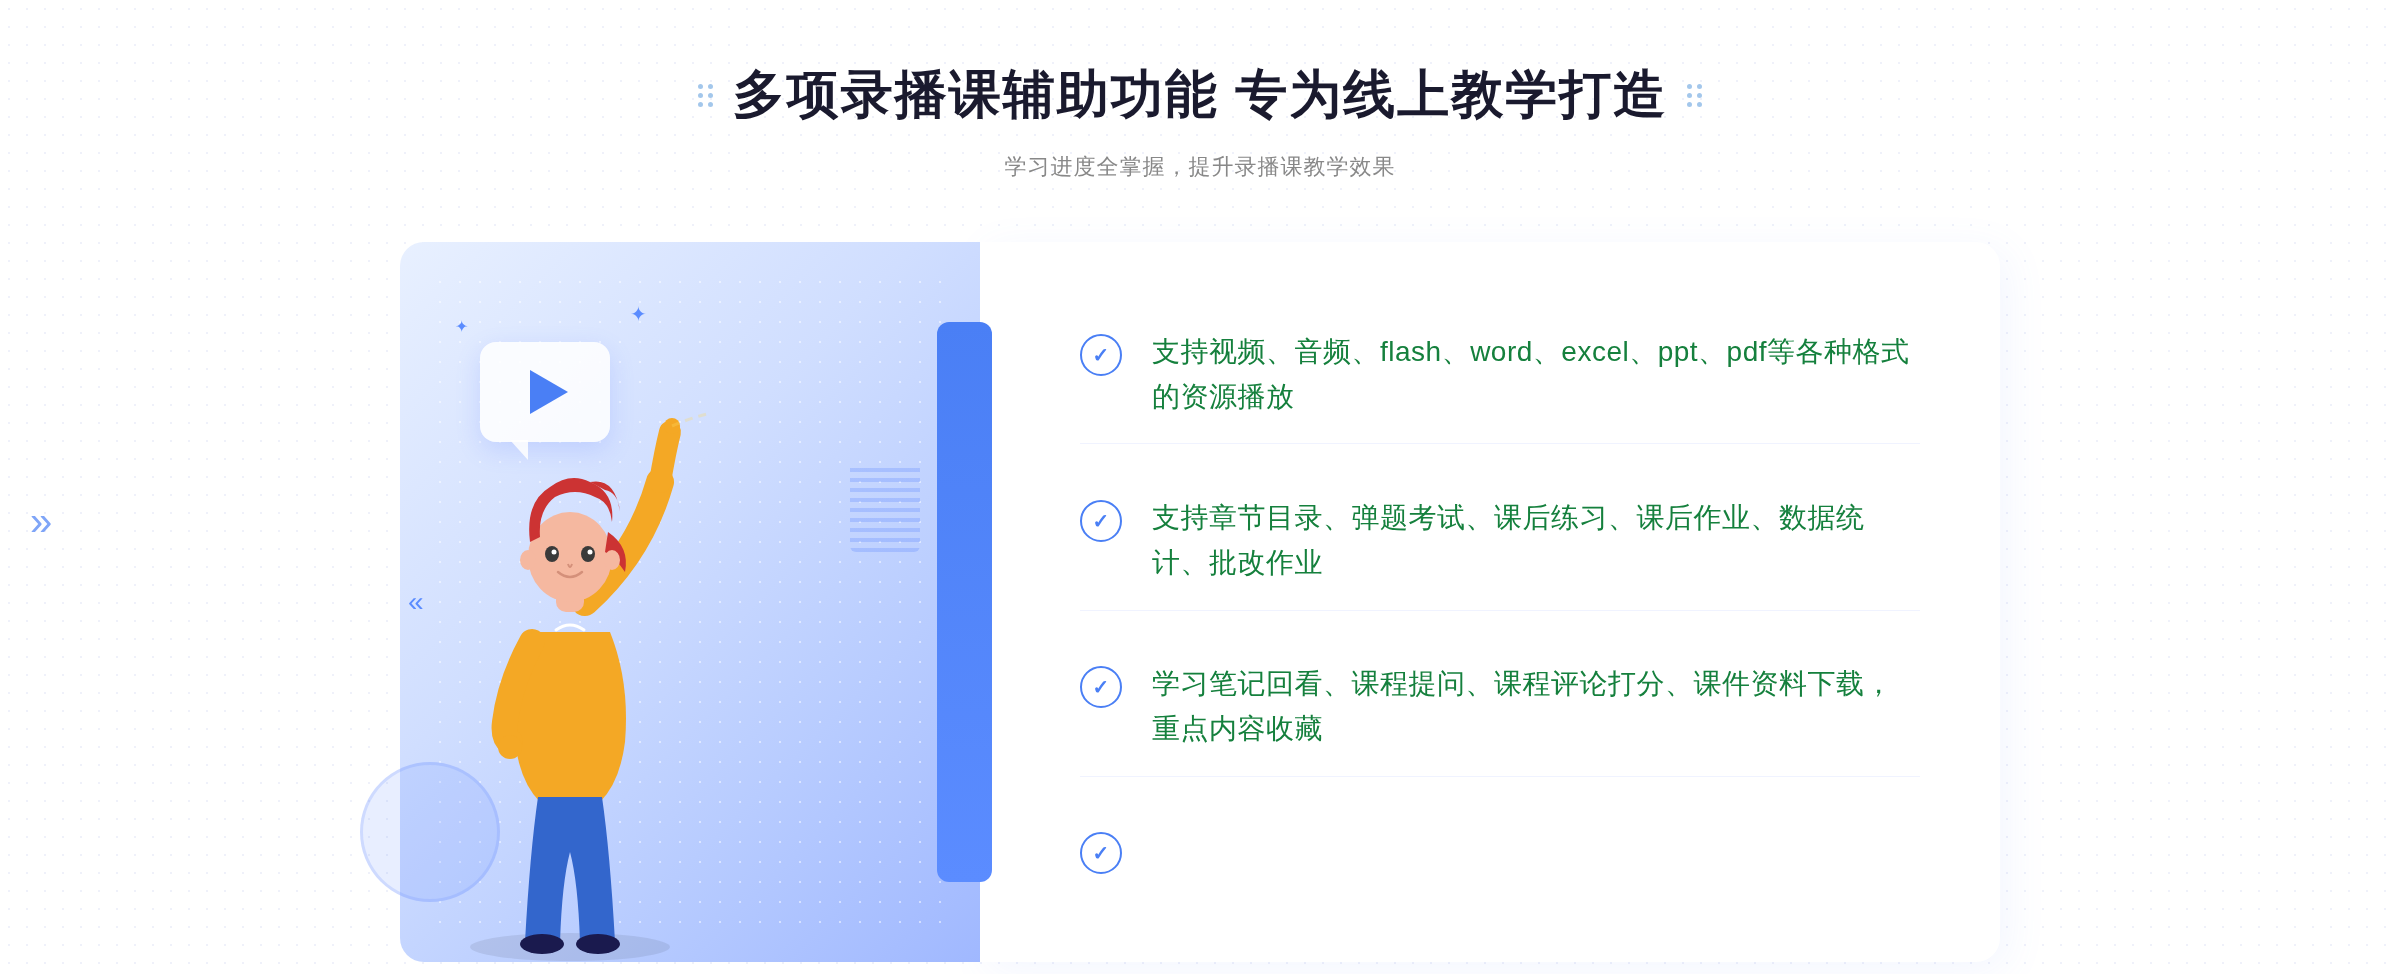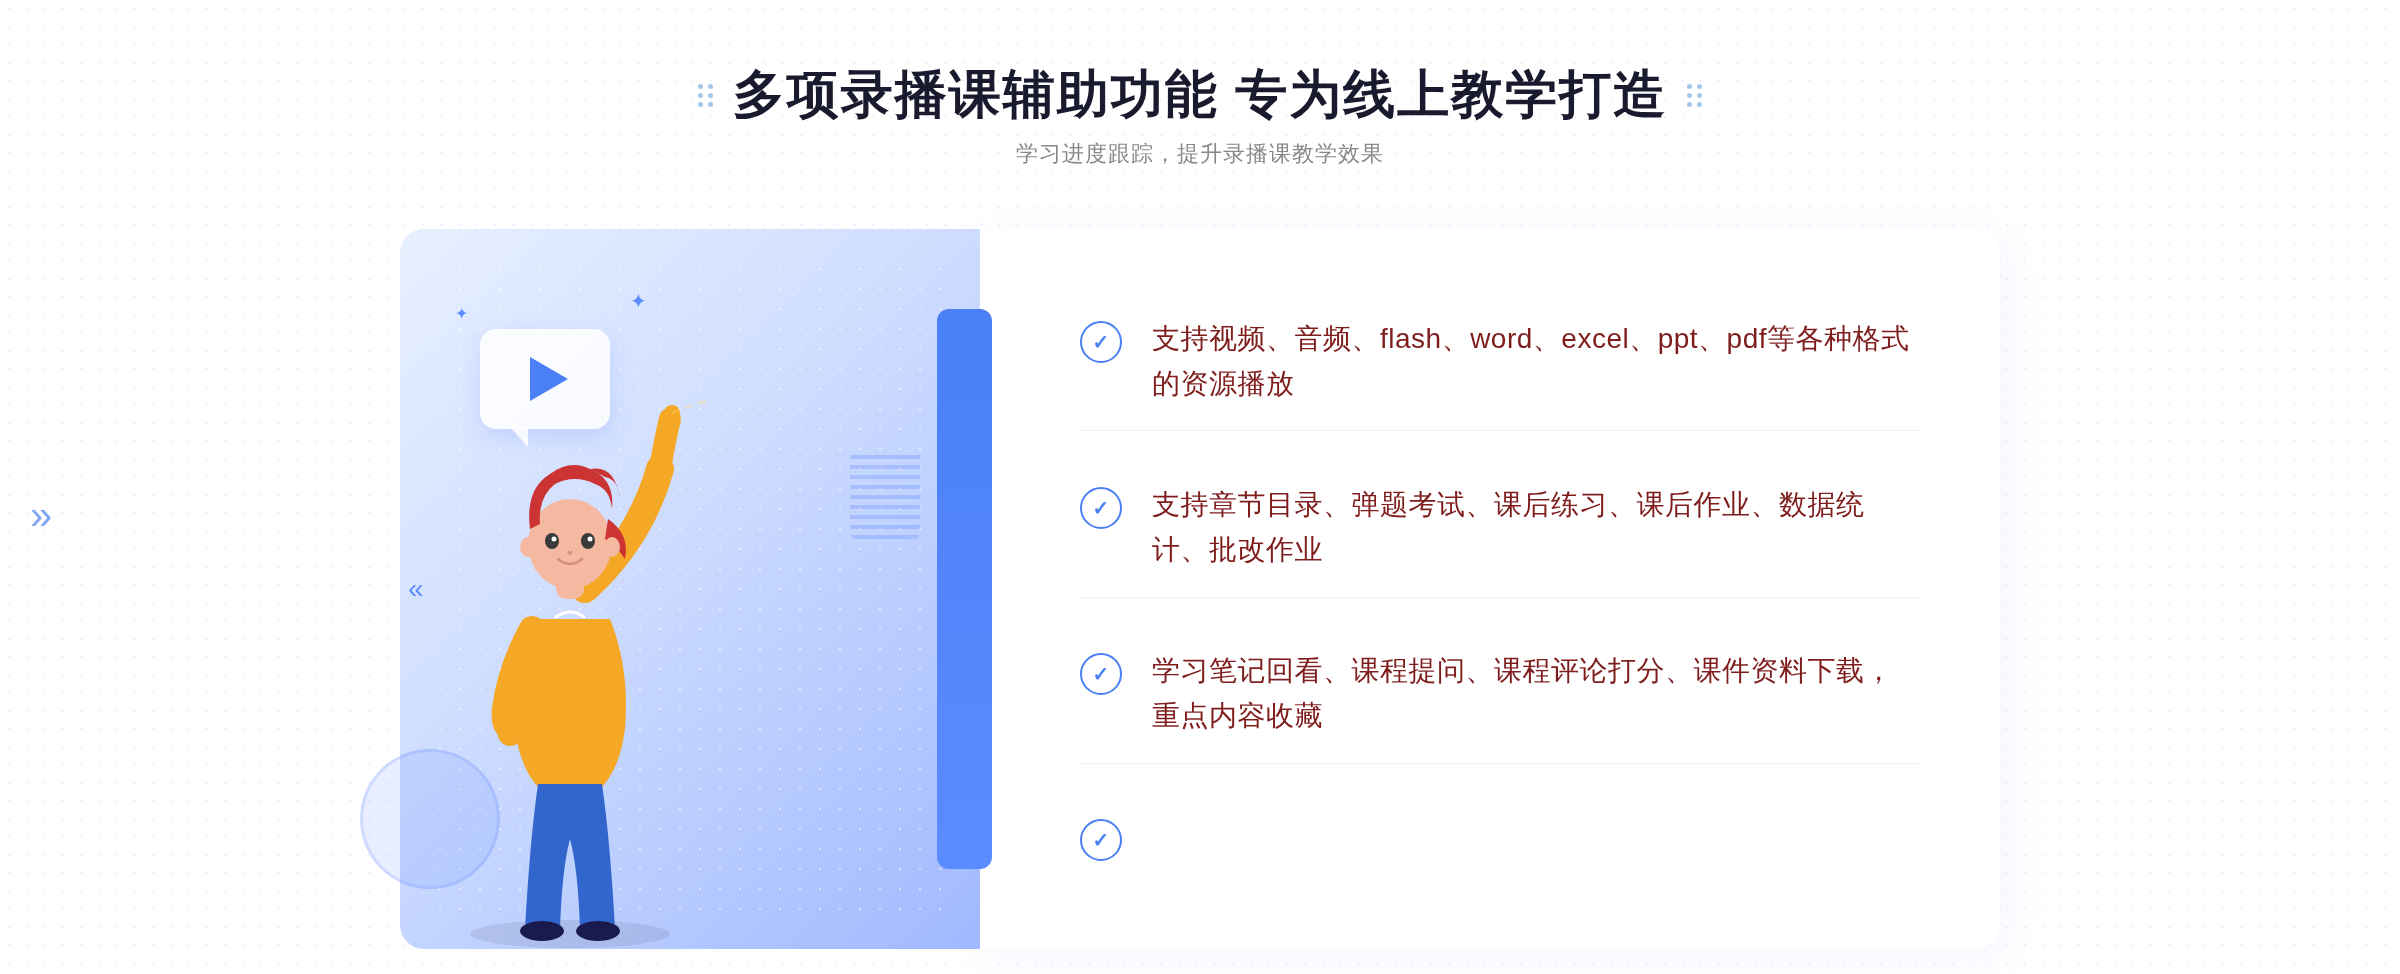--- a/index.html
+++ b/index.html
@@ -55,21 +55,21 @@
     .header-section {
       text-align: center;
       margin-bottom: 60px;
       position: relative;
     }
 
     .header-title-row {
       display: flex;
       align-items: center;
       gap: 20px;
-      margin-bottom: 9px;
+      margin-bottom: 22px;
     }
 
     .title-dots {
       display: flex;
       flex-direction: column;
       gap: 4px;
       opacity: 0.5;
     }
 
     .dots-row {
@@ -285,21 +285,21 @@
 
     .check-mark {
       color: #4a7ff5;
       font-size: 20px;
       font-weight: 600;
       line-height: 1;
     }
 
     .feature-text {
       font-size: 28px;
-      color: #7f1d1d;
+      color: #15803d;
       line-height: 1.6;
       letter-spacing: 0.5px;
     }
 
     
     .outside-arrows-left {
       position: absolute;
       left: 30px;
       top: 50%;
       transform: translateY(-50%);
@@ -348,21 +348,21 @@
             <div class="dot"></div>
             <div class="dot"></div>
           </div>
           <div class="dots-row">
             <div class="dot"></div>
             <div class="dot"></div>
           </div>
         </div>
       </div>
 
-      <p class="page-subtitle">学习进度跟踪，提升录播课教学效果</p>
+      <p class="page-subtitle">学习进度全掌握，提升录播课教学效果</p>
     </div>
 
     <div class="main-card-area">
 
       <div class="left-illustration">
 
         <div class="star-left">✦</div>
         <div class="star-right">✦</div>
 
         <div class="play-bubble">

